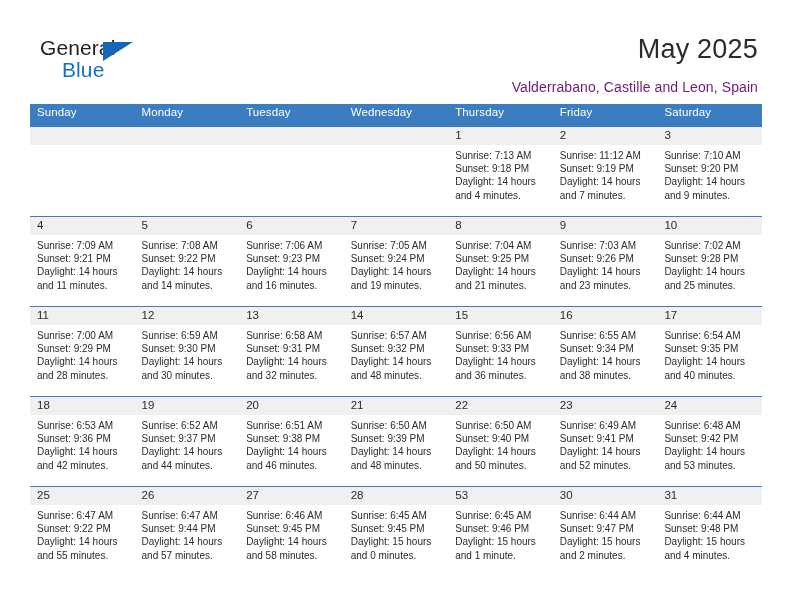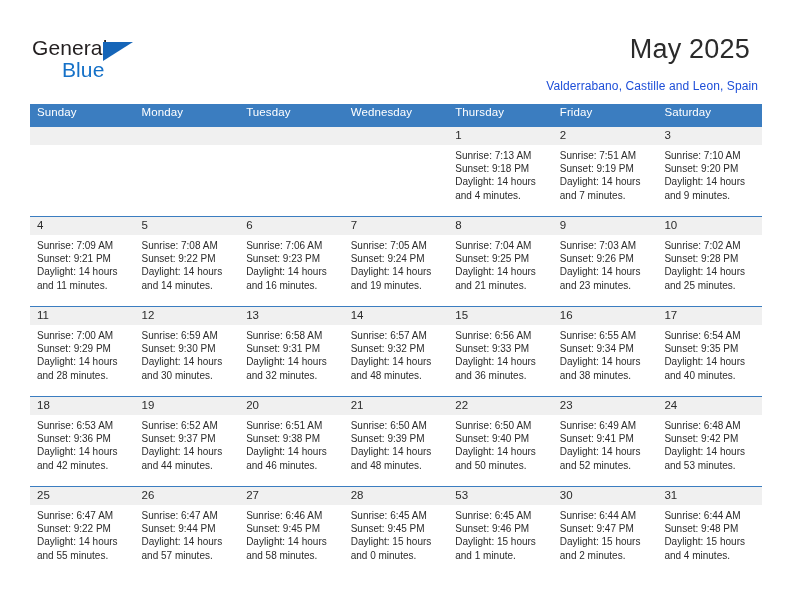--- a/index.html
+++ b/index.html
@@ -25,21 +25,21 @@
     height: 100px;
   }
   .logo {
     position: absolute;
     left: 32px; top: 36px;
     width: 200px;
     height: 52px;
   }
   .logo-general {
     position: absolute;
-    left: 0; top: 0;
+    left: 8px; top: 0;
     font-size: 21px;
     color: #231f20;
     letter-spacing: 0.1px;
     line-height: 24px;
   }
   .logo-tri {
     position: absolute;
     left: 71px; top: 6px;
     width: 0; height: 0;
     border-left: 30px solid #1565b8;
@@ -49,32 +49,32 @@
     position: absolute;
     left: 30px; top: 22px;
     font-size: 21px;
     color: #1571c8;
     letter-spacing: 0.1px;
     line-height: 24px;
   }
 
   .title {
     position: absolute;
-    right: 42px; top: 34px;
+    right: 34px; top: 34px;
     font-size: 27px;
     color: #2b2b2b;
     font-weight: normal;
     letter-spacing: 0.2px;
     text-align: right;
   }
   .subtitle {
     position: absolute;
     right: 34px; top: 79px;
-    font-size: 12px;
-    color: #1d4ed8;
+    font-size: 14px;
+    color: #701a75;
     text-align: right;
     letter-spacing: 0.1px;
   }
 
   
   .calendar {
     position: absolute;
     left: 30px; top: 104px;
     width: 732px;
   }
@@ -166,21 +166,21 @@
               <div class="cellbody">
                 <div>Sunrise: 7:13 AM</div>
                 <div>Sunset: 9:18 PM</div>
                 <div>Daylight: 14 hours</div>
                 <div>and 4 minutes.</div>
               </div>
             </td>
             <td>
               <div class="daynumband">2</div>
               <div class="cellbody">
-                <div>Sunrise: 7:51 AM</div>
+                <div>Sunrise: 11:12 AM</div>
                 <div>Sunset: 9:19 PM</div>
                 <div>Daylight: 14 hours</div>
                 <div>and 7 minutes.</div>
               </div>
             </td>
             <td>
               <div class="daynumband">3</div>
               <div class="cellbody">
                 <div>Sunrise: 7:10 AM</div>
                 <div>Sunset: 9:20 PM</div>

